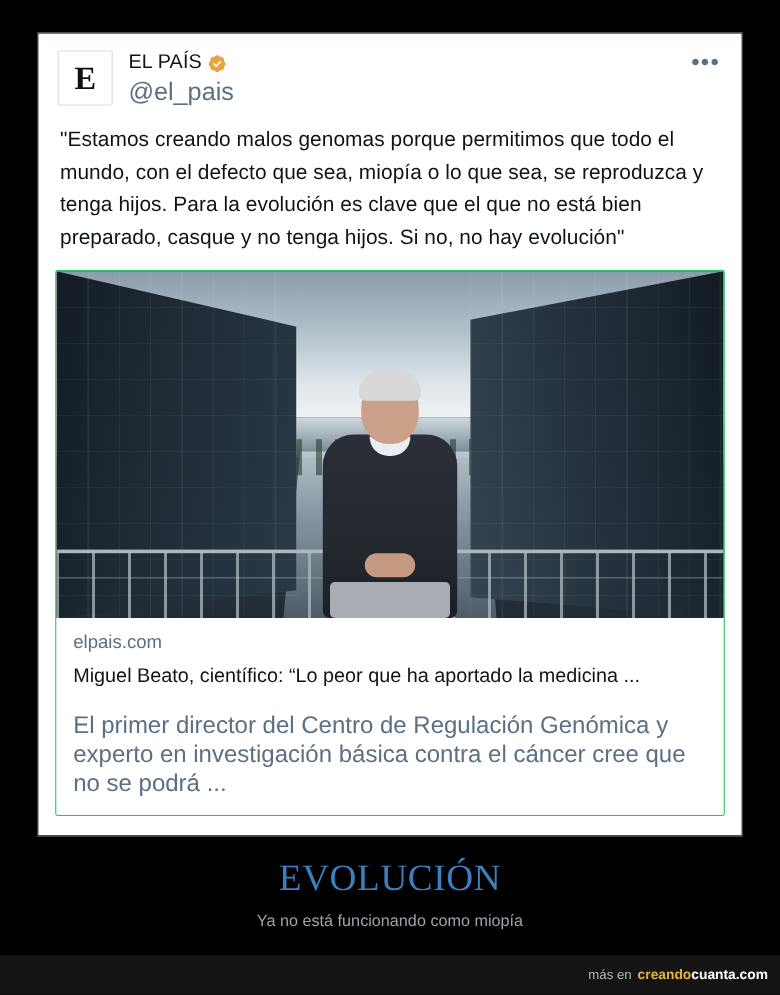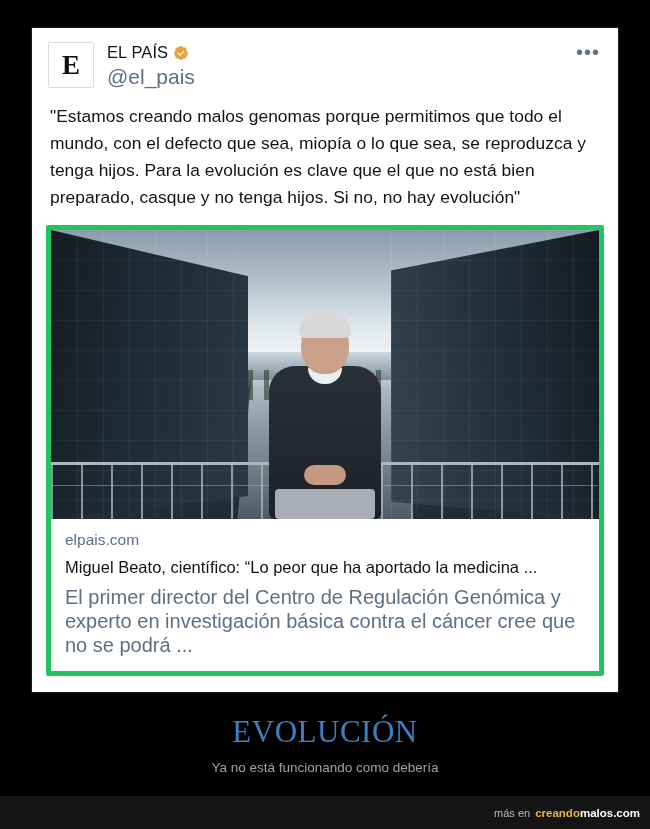--- a/index.html
+++ b/index.html
@@ -105,21 +105,21 @@
     padding: 8px 18px 14px 18px;
     font-size: 17.4px;
     line-height: 27px;
     color: #0f1419;
     letter-spacing: 0.05px;
   }
 
   
   .link-card {
     margin: 0 14px 16px 14px;
-    border: 5px solid #22c55e;
+    border: 1px solid #22c55e;
     border-radius: 2px;
     overflow: hidden;
     background: #fff;
   }
 
   .photo {
     position: relative;
     width: 100%;
     height: 289px;
     overflow: hidden;
@@ -292,21 +292,21 @@
   }
   .link-domain {
     font-size: 15.5px;
     color: #5b7083;
     margin-bottom: 7px;
   }
   .link-title {
     font-size: 16.5px;
     color: #0f1419;
     line-height: 23px;
-    margin-bottom: 6px;
+    margin-bottom: 18px;
   }
   .link-desc {
     font-size: 20px;
     color: #5b7083;
     line-height: 24px;
   }
 
   
   .caption-title {
     position: absolute;
@@ -407,20 +407,20 @@
 
       <div class="link-meta">
         <div class="link-domain">elpais.com</div>
         <div class="link-title">Miguel Beato, científico: “Lo peor que ha aportado la medicina ...</div>
         <div class="link-desc">El primer director del Centro de Regulación Genómica y experto en investigación básica contra el cáncer cree que no se podrá ...</div>
       </div>
     </div>
   </div>
 
   <div class="caption-title">EVOLUCIÓN</div>
-  <div class="caption-sub">Ya no está funcionando como debería</div>
+  <div class="caption-sub">Ya no está funcionando como miopía</div>
 
   <div class="footer">
     <span class="footer-text">más en</span>
-    <span class="footer-brand"><span class="accent">creando</span><span>malos.com</span></span>
+    <span class="footer-brand"><span class="accent">creando</span><span>cuanta.com</span></span>
   </div>
 
 </div>
 
 </body></html>

